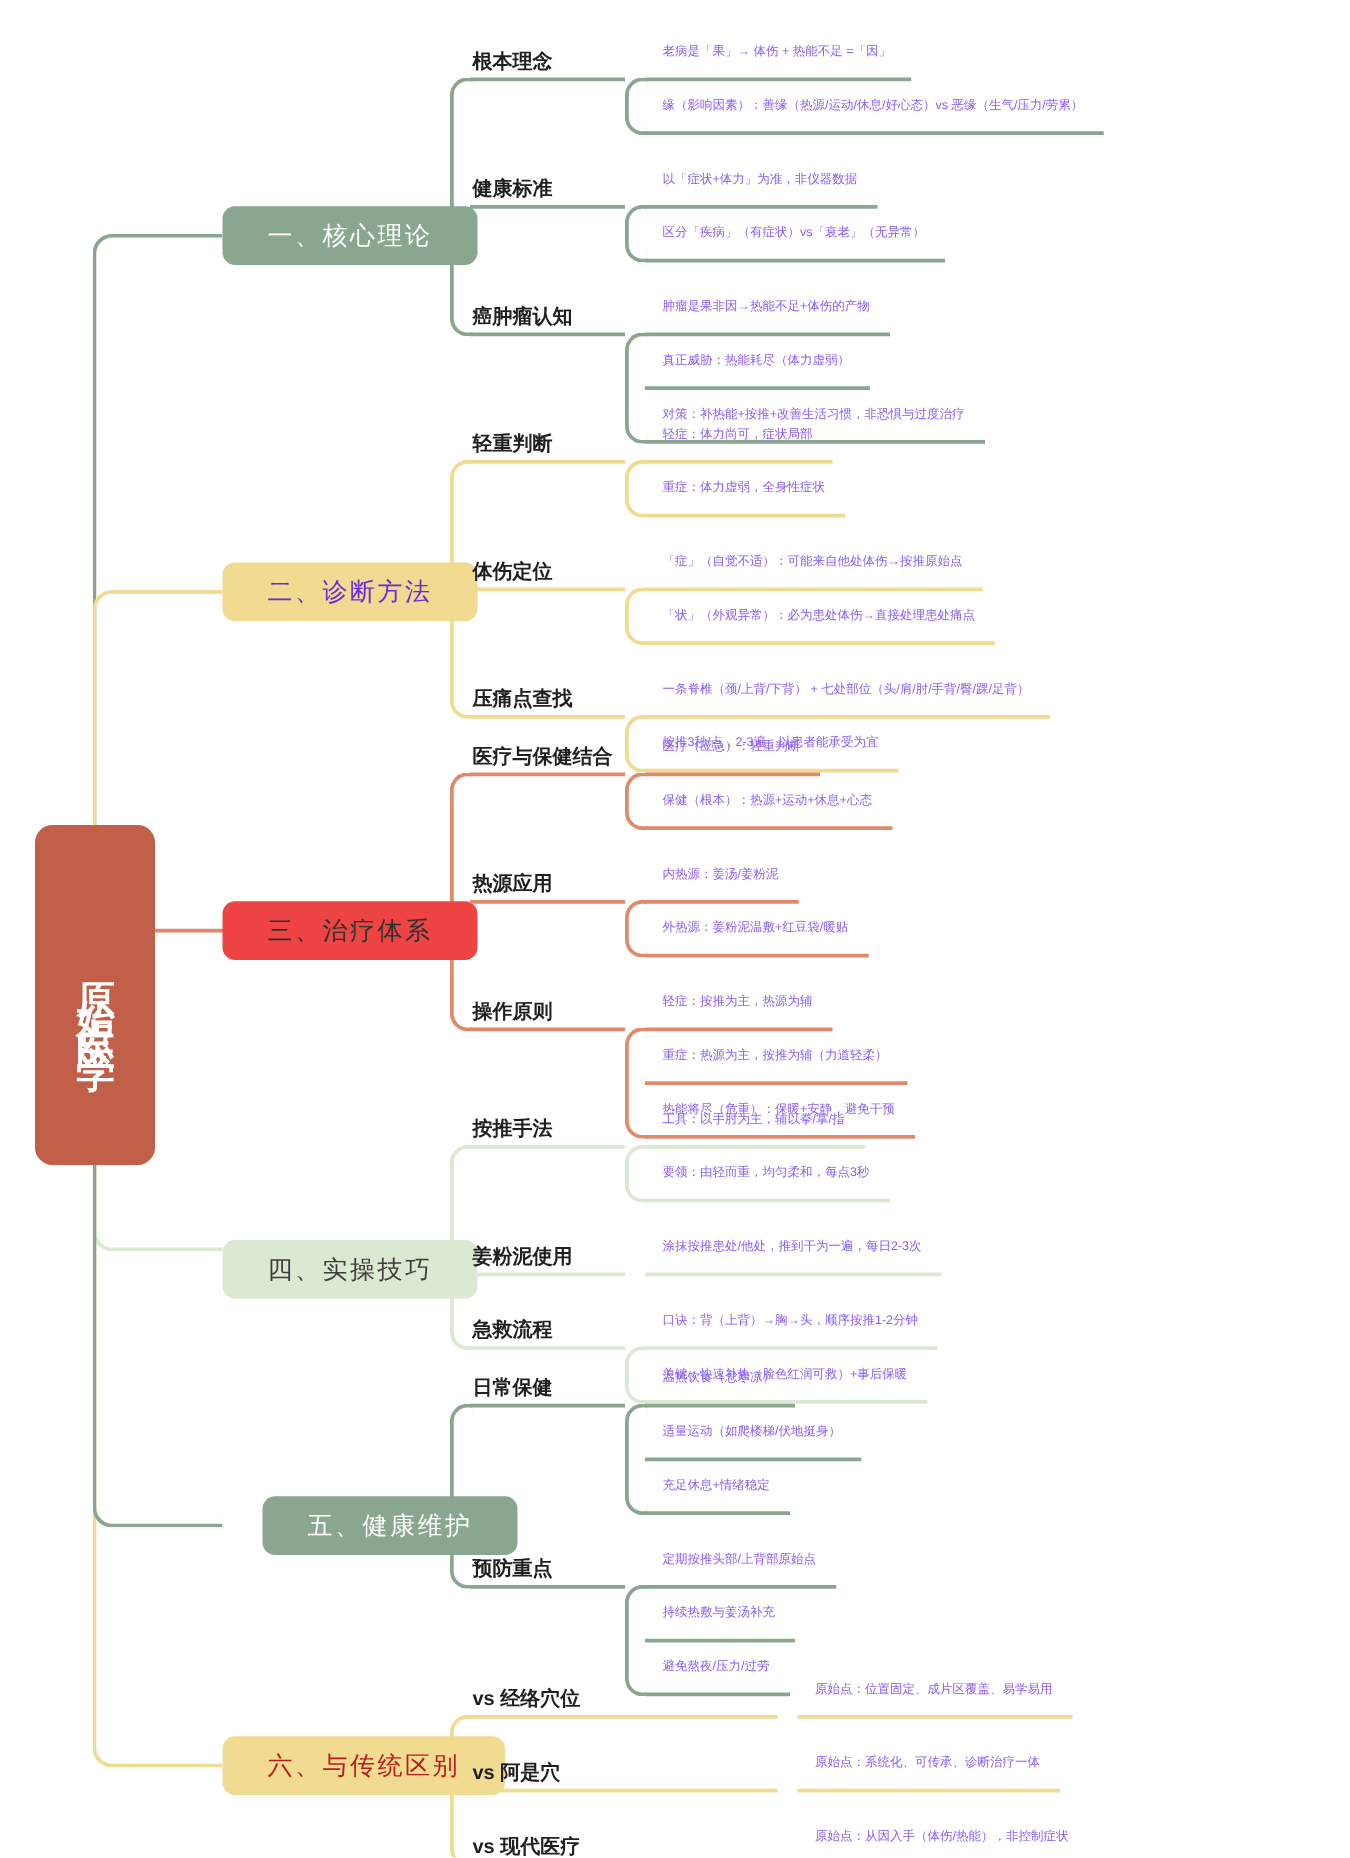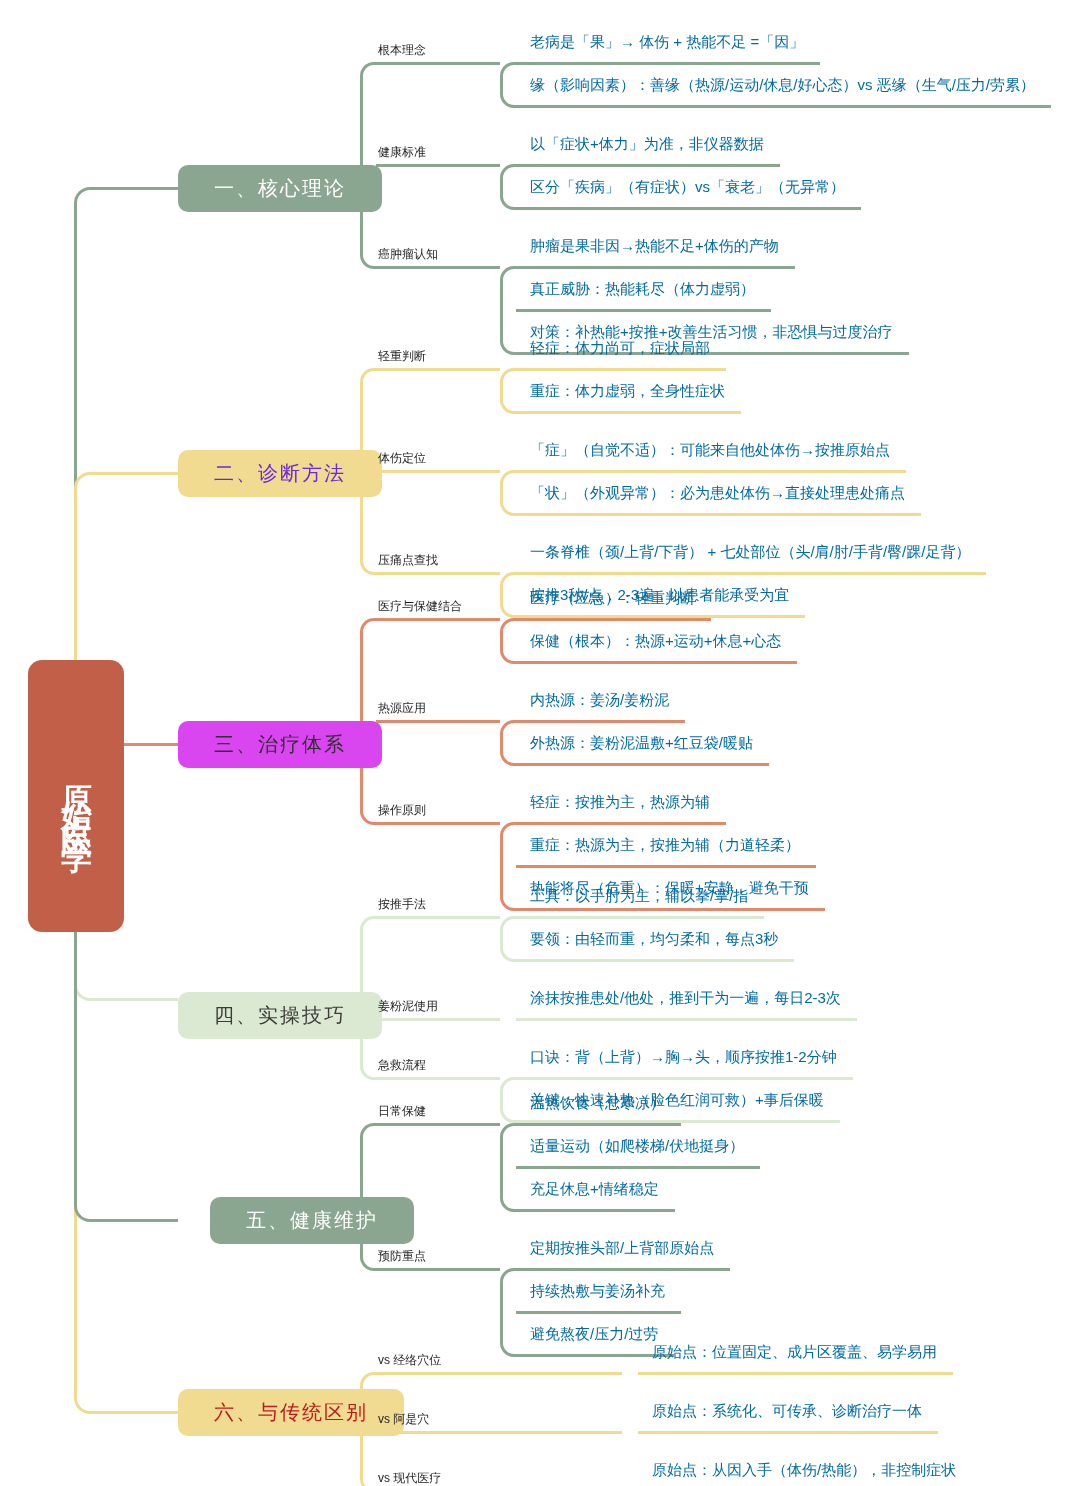--- a/index.html
+++ b/index.html
@@ -19,27 +19,27 @@
   
   .branch{position:absolute;left:178px;display:flex;align-items:flex-start;z-index:2;}
   .branch-node-col{width:172px;flex:0 0 172px;align-self:center;}
   .branch-node{
     display:inline-block;white-space:nowrap;border-radius:10px;
     font-size:20px;letter-spacing:2px;padding:10px 36px;font-weight:500;
   }
   .subs{position:relative;display:flex;flex-direction:column;gap:16px;margin-left:26px;}
   .sub{display:flex;align-items:flex-start;gap:16px;}
   .sub-label{
-    min-width:118px;margin-top:18px;font-size:12px;font-weight:normal;color:#1f1f1f;
+    min-width:118px;margin-top:18px;font-size:16px;font-weight:bold;color:#1f1f1f;
     line-height:20px;padding:0 4px 2px 2px;border-bottom:3px solid var(--c);white-space:nowrap;
   }
   .branch:nth-of-type(6) .sub-label{min-width:240px;}
   .leaves{position:relative;display:flex;flex-direction:column;width:fit-content;}
   .leaf{
-    width:fit-content;white-space:nowrap;font-size:15px;color:#0369a1;
+    width:fit-content;white-space:nowrap;font-size:10px;color:#8b5cf6;
     line-height:22px;padding:9px 16px 9px 14px;border-bottom:3px solid var(--c);
   }
   .leaves.boxed::before{
     content:"";position:absolute;left:-16px;top:40px;bottom:0;width:18px;
     border:3px solid var(--c);border-right:none;border-radius:14px 0 0 14px;box-sizing:border-box;
   }
   
   .cline{position:absolute;box-sizing:border-box;z-index:1;}
 </style>
 </head>
@@ -97,21 +97,21 @@
           <div class="sub">
             <div class="sub-label">压痛点查找</div>
             <div class="leaves boxed">
               <div class="leaf">一条脊椎（颈/上背/下背） + 七处部位（头/肩/肘/手背/臀/踝/足背）</div>
               <div class="leaf">按推3秒/点，2-3遍，以患者能承受为宜</div>
             </div>
           </div>
         </div>
       </div>
       <div class="branch" style="top: 578px; --c: #E08A6C;">
-        <div class="branch-node-col"><div class="branch-node" style="background: #d946ef; color: rgb(48, 48, 48);">三、治疗体系</div></div>
+        <div class="branch-node-col"><div class="branch-node" style="background: #ef4444; color: rgb(48, 48, 48);">三、治疗体系</div></div>
         <div class="subs">
           <div class="sub">
             <div class="sub-label">医疗与保健结合</div>
             <div class="leaves boxed">
               <div class="leaf">医疗（应急）：轻重判断</div>
               <div class="leaf">保健（根本）：热源+运动+休息+心态</div>
             </div>
           </div>
           <div class="sub">
             <div class="sub-label">热源应用</div>

